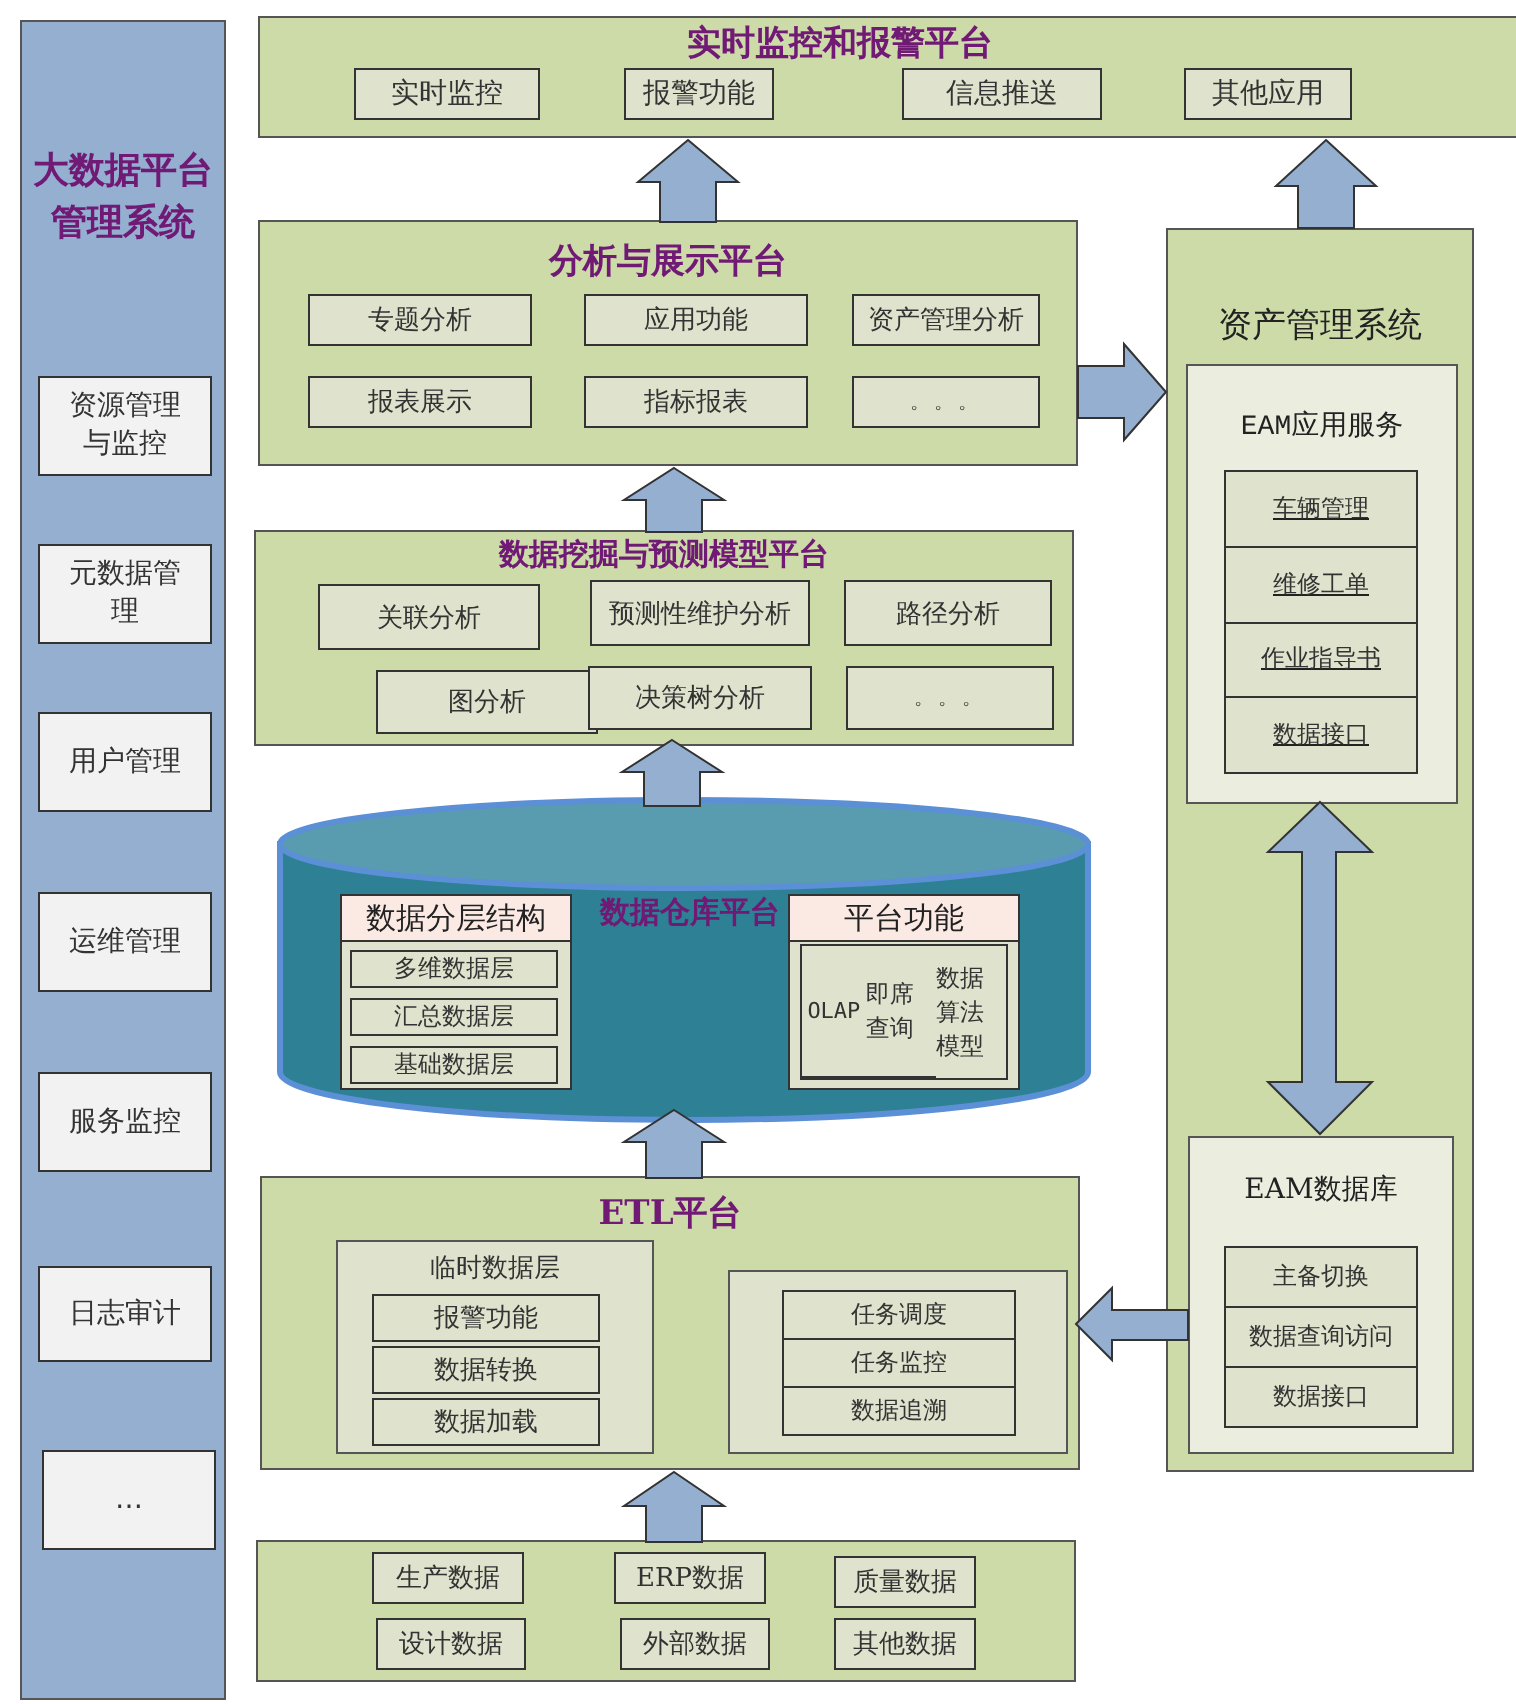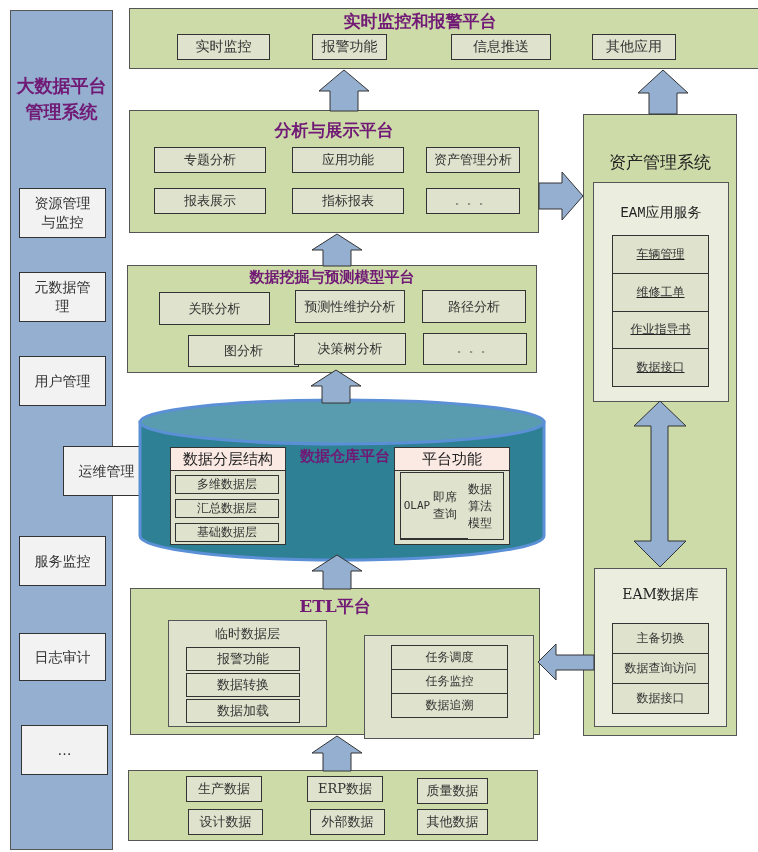--- a/index.html
+++ b/index.html
@@ -33,21 +33,21 @@
         <div>与监控</div>
       </div>
   </div>
   <div class="abs side-item" style="left:8px;top:261px;width:87px;height:50px;">
     <div>
         <div>元数据管</div>
         <div>理</div>
       </div>
   </div>
   <div class="abs side-item" style="left:8px;top:345px;width:87px;height:50px;">用户管理</div>
-  <div class="abs side-item" style="left:8px;top:435px;width:87px;height:50px;margin-left:44px;">运维管理</div>
+  <div class="abs side-item" style="left:8px;top:435px;width:87px;height:50px;">运维管理</div>
   <div class="abs side-item" style="left:8px;top:525px;width:87px;height:50px;">服务监控</div>
   <div class="abs side-item" style="left:8px;top:622px;width:87px;height:48px;">日志审计</div>
   <div class="abs side-item" style="left:10px;top:714px;width:87px;height:50px;">…</div>
 </div>
 
 <div class="abs green" style="left:129px;top:8px;width:630px;height:61px;">
   <div class="abs title" style="left:150px;top:1px;width:280px;">实时监控和报警平台</div>
   <div class="abs pale item" style="left:47px;top:25px;width:93px;height:26px;font-size:14px;">实时监控</div>
   <div class="abs pale item" style="left:182px;top:25px;width:75px;height:26px;font-size:14px;">报警功能</div>
   <div class="abs pale item" style="left:321px;top:25px;width:100px;height:26px;font-size:14px;">信息推送</div>
@@ -97,21 +97,21 @@
 </div>
 
 <div class="abs green" style="left:130px;top:588px;width:410px;height:147px;">
   <div class="abs title" style="left:0;top:6px;width:100%;">ETL平台</div>
   <div class="abs light" style="left:37px;top:31px;width:159px;height:107px;background:#dfe3cd;">
     <div class="abs" style="left:0;top:4px;width:100%;text-align:center;font-size:13px;color:#333;">临时数据层</div>
     <div class="abs pale item" style="left:17px;top:26px;width:114px;height:24px;">报警功能</div>
     <div class="abs pale item" style="left:17px;top:52px;width:114px;height:24px;">数据转换</div>
     <div class="abs pale item" style="left:17px;top:78px;width:114px;height:24px;">数据加载</div>
   </div>
-  <div class="abs light" style="left:233px;top:46px;width:170px;height:104px;background:#dfe3cd;">
+  <div class="abs light" style="left:233px;top:46px;width:170px;height:92px;background:#dfe3cd;">
     <div class="abs" style="left:26px;top:9px;width:117px;height:73px;border:1.5px solid #333;display:flex;flex-direction:column;">
       <div class="stack-cell" style="flex:1;">任务调度</div>
       <div class="stack-cell" style="flex:1;">任务监控</div>
       <div class="stack-cell" style="flex:1;">数据追溯</div>
     </div>
   </div>
 </div>
 
 <div class="abs green" style="left:128px;top:770px;width:410px;height:71px;">
   <div class="abs pale item" style="left:57px;top:5px;width:76px;height:26px;">生产数据</div>

